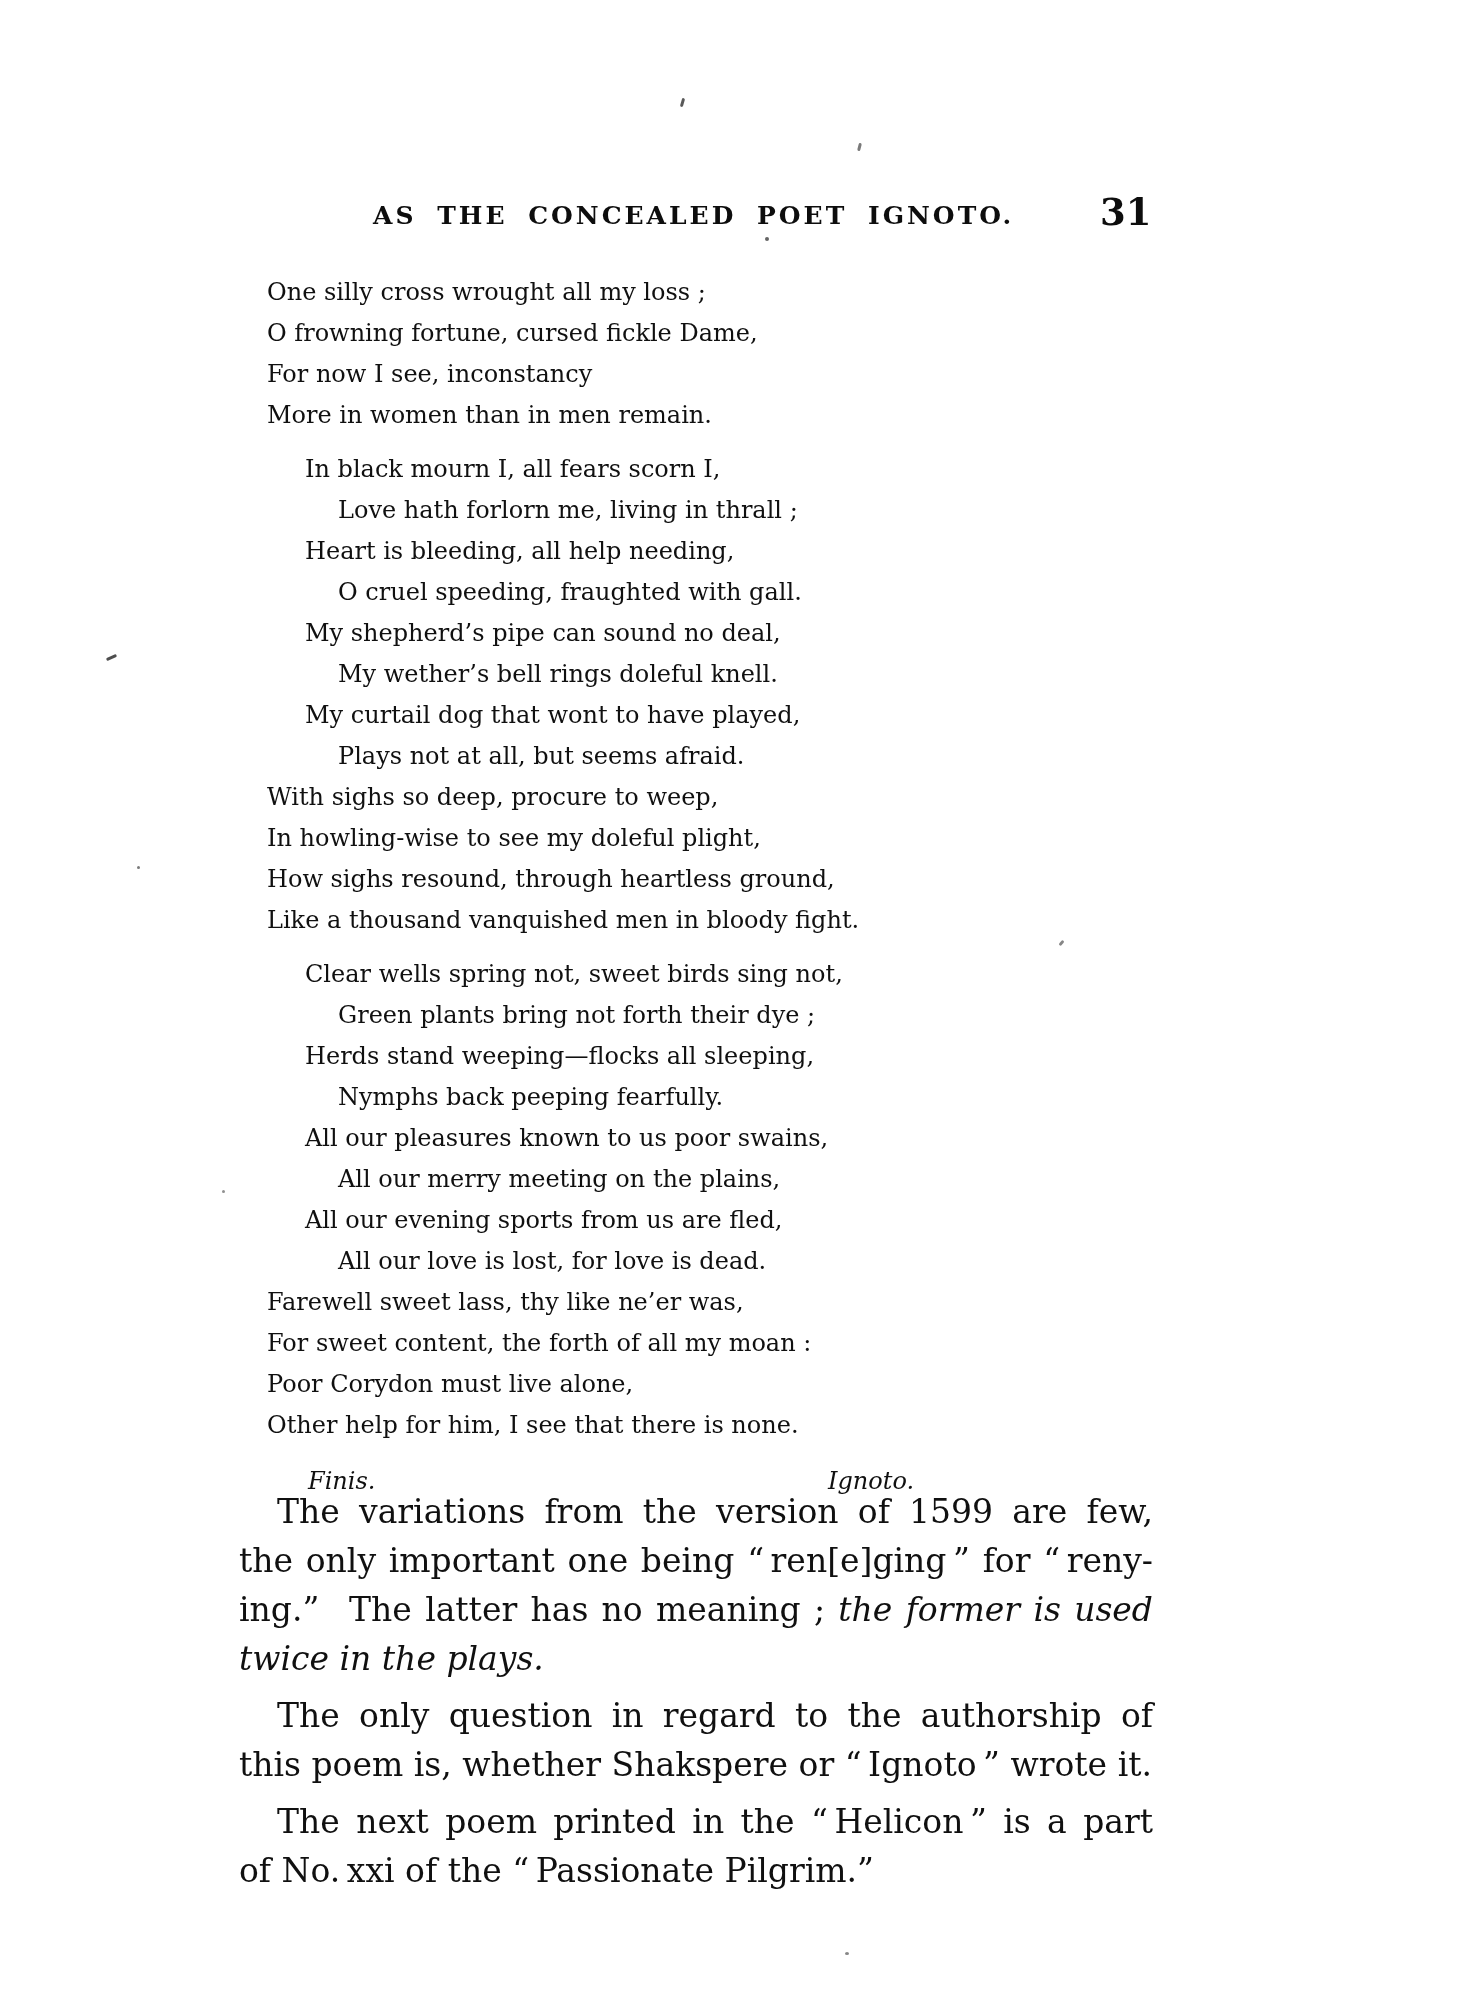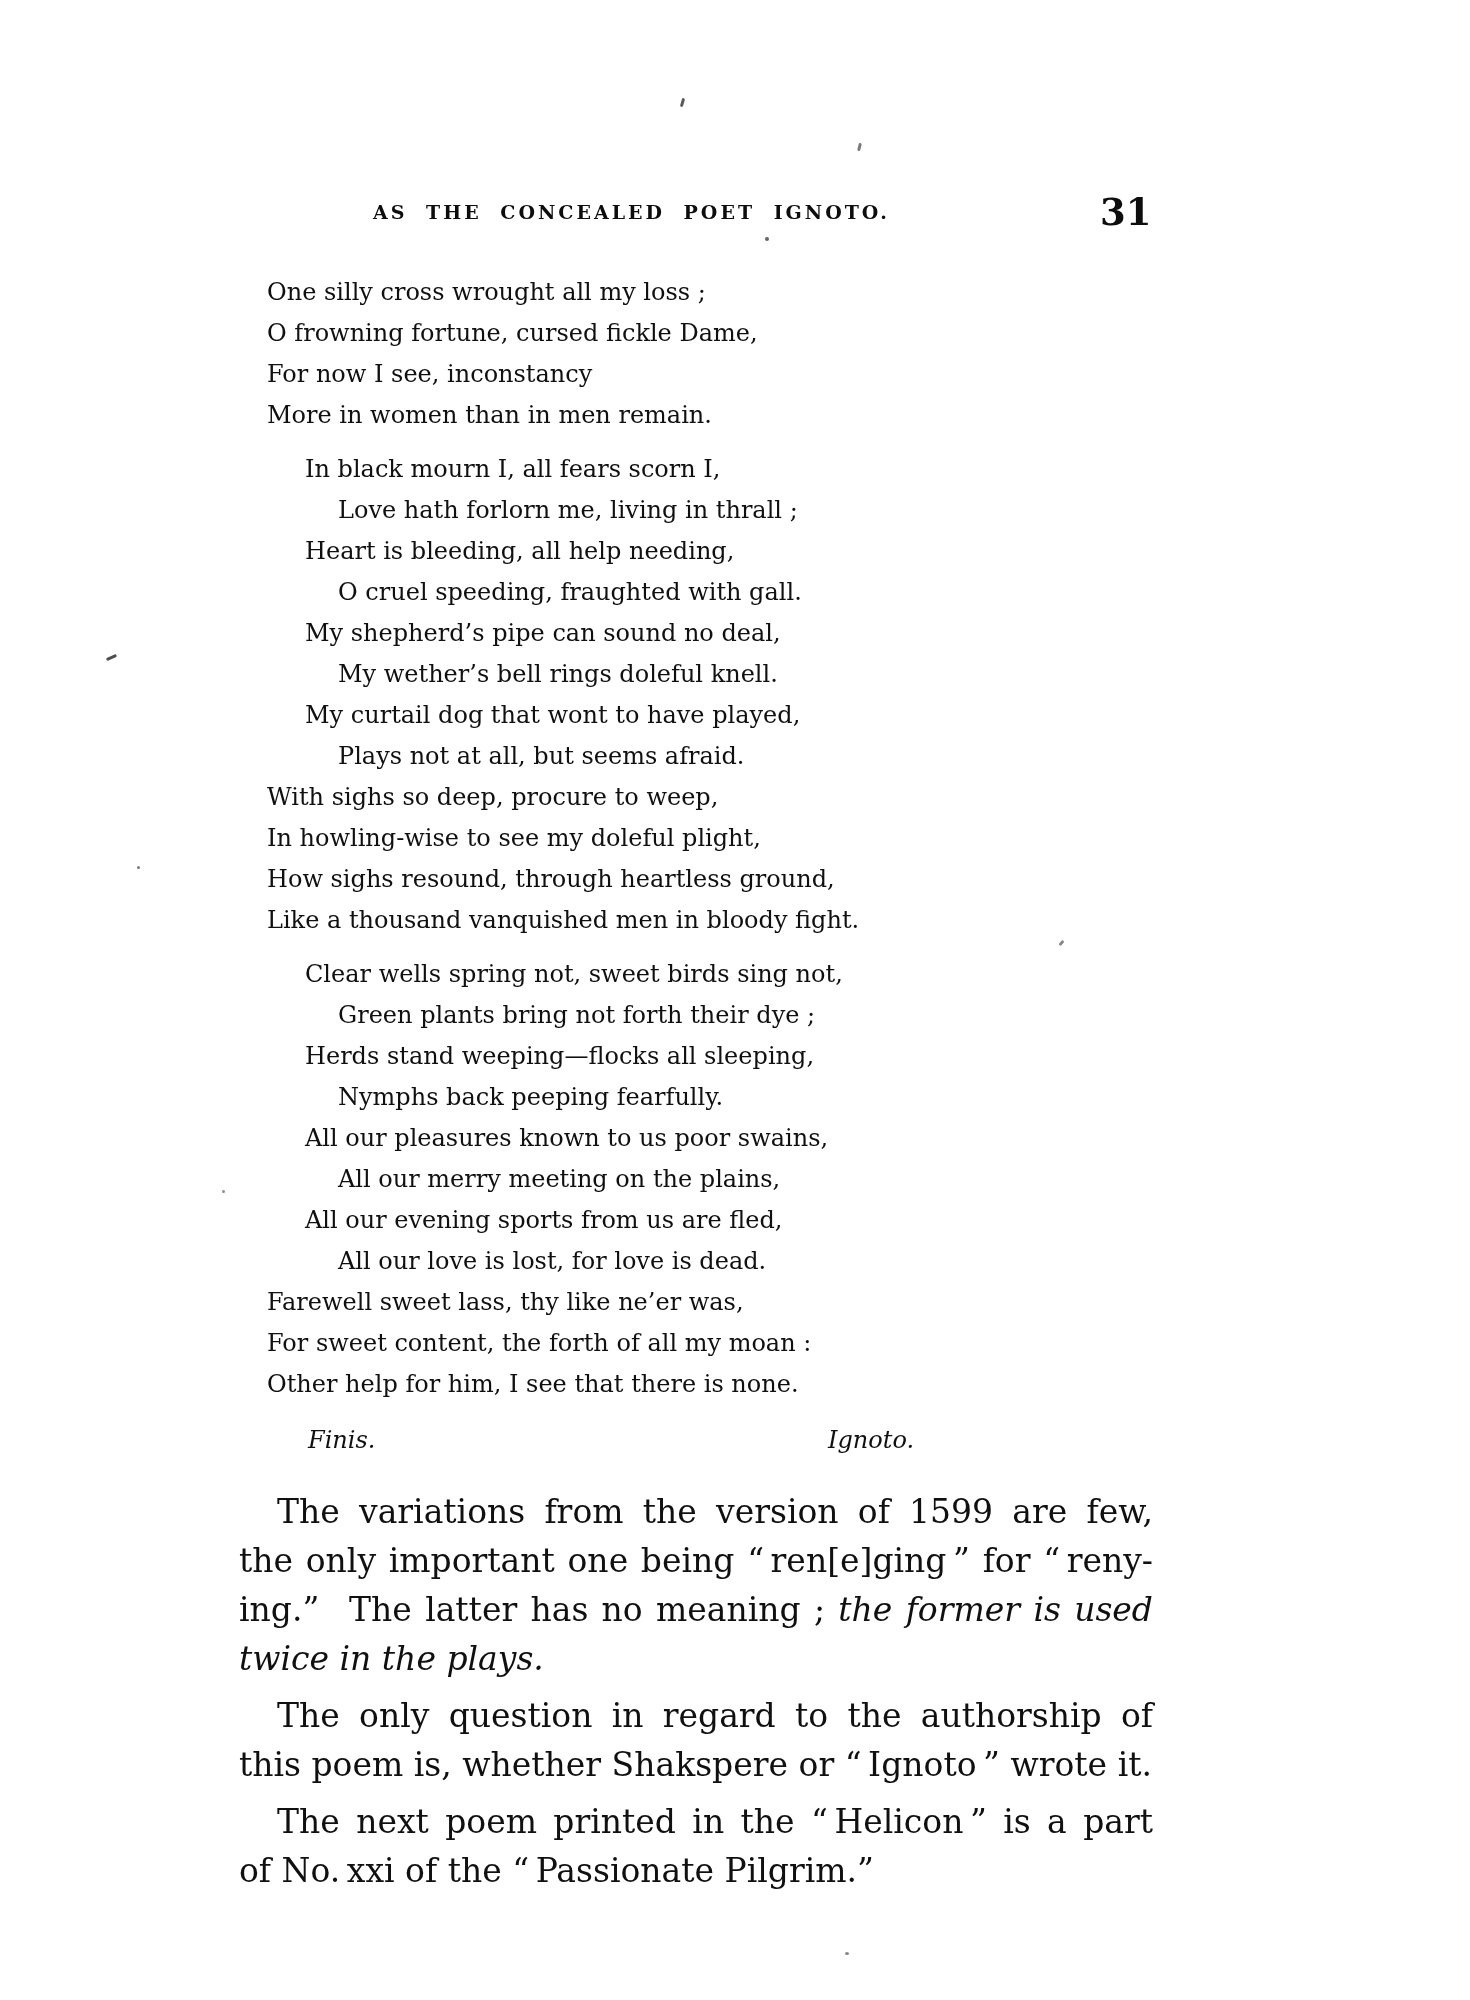--- a/index.html
+++ b/index.html
@@ -10,21 +10,21 @@
     background:#ffffff;
     overflow:hidden;
     font-family:"DejaVu Serif","Liberation Serif",serif;
     color:#101010;
   }
   
   .running-header{
     position:absolute;
     left:373px;
     top:201px;
-    font-size:19px;
+    font-size:25px;
     font-weight:700;
     letter-spacing:3px;
     word-spacing:9px;
     color:#0d0d0d;
     white-space:nowrap;
   }
   .page-number{
     position:absolute;
     left:1100px;
     top:190px;
@@ -130,20 +130,21 @@
         <div class="poem-line in1">Clear wells spring not, sweet birds sing not,</div>
         <div class="poem-line in2">Green plants bring not forth their dye ;</div>
         <div class="poem-line in1">Herds stand weeping—flocks all sleeping,</div>
         <div class="poem-line in2">Nymphs back peeping fearfully.</div>
         <div class="poem-line in1">All our pleasures known to us poor swains,</div>
         <div class="poem-line in2">All our merry meeting on the plains,</div>
         <div class="poem-line in1">All our evening sports from us are fled,</div>
         <div class="poem-line in2">All our love is lost, for love is dead.</div>
         <div class="poem-line in0">Farewell sweet lass, thy like ne’er was,</div>
         <div class="poem-line in0">For sweet content, the forth of all my moan :</div>
+        <div class="poem-line in0">Poor Corydon must live alone,</div>
         <div class="poem-line in0">Other help for him, I see that there is none.</div>
       </div>
       <div class="finis-row"><span class="finis-label">Finis.</span><span class="ignoto-signature">Ignoto.</span></div>
     </main>
 
   <section class="prose" id="prose">
 
   <div class="para">
         <div class="prose-line first just"><span>The variations from the version of 1599 are few,</span></div>
         <div class="prose-line just"><span>the only important one being “ ren[e]ging ” for “ reny-</span></div>

